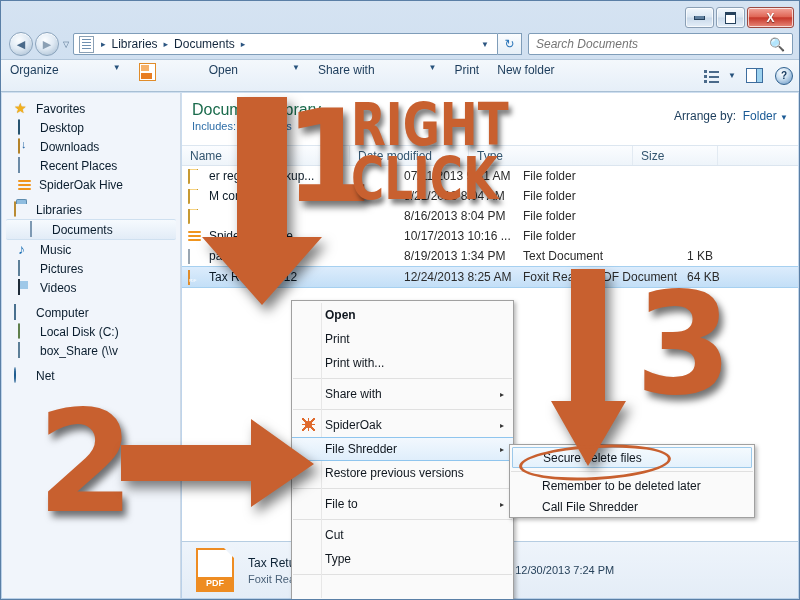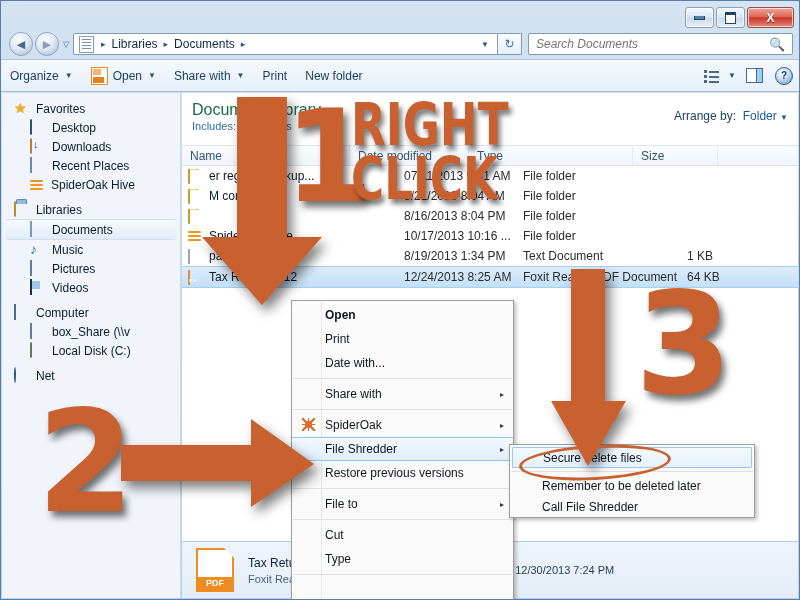--- a/index.html
+++ b/index.html
@@ -79,21 +79,21 @@
   }
   .search-gl{padding:0 6px;color:#3f6f9f;font-size:13px;}
 
   
   #toolbar{
     position:absolute;left:0;top:58px;width:800px;height:33px;
     background:linear-gradient(to bottom,#f4f8fc 0%,#e6eff8 100%);
     border-top:1px solid #b3c7db;border-bottom:1px solid #a8bfd4;
     display:flex;align-items:center;box-sizing:border-box;
   }
-  .tb-item{display:flex;align-items:center;height:25px;padding:0 9px;color:#1c3c5b;font-size:12px;cursor:default;}
+  .tb-item{display:flex;height:25px;padding:0 9px;color:#1c3c5b;font-size:12px;cursor:default;gap:48px;}
   .tb-caret{font-size:8px;margin-left:6px;color:#27527c;}
   .pdf-mini{
     width:15px;height:16px;background:#fff;border:1px solid #e08c2a;margin-right:5px;position:relative;flex:none;
   }
   .pdf-mini::after{content:"";position:absolute;left:1px;bottom:1px;right:3px;height:6px;background:#e87d22;}
   .pdf-mini::before{content:"";position:absolute;left:1px;top:1px;width:8px;height:6px;background:#f6b26b;}
   .tb-right{margin-left:auto;display:flex;align-items:center;padding-right:8px;gap:2px;}
   .view-ico{width:16px;height:14px;position:relative;}
   .view-ico i{position:absolute;display:block;background:#4a6a8a;}
   .pane-ico{
@@ -109,21 +109,21 @@
 
   
   #navpane{
     position:absolute;left:1px;top:92px;width:179px;bottom:1px;
     background:#f1f5fb;border-right:1px solid #cdd9e6;
     box-sizing:border-box;overflow:hidden;
   }
   .nav-group{margin-top:6px;}
   .nav-row{display:flex;align-items:center;height:19px;padding-left:14px;color:#0a1d2e;font-size:12px;white-space:nowrap;}
   .nav-row.head{font-weight:normal;padding-left:12px;color:#0a1d2e;}
-  .nav-row.child{padding-left:28px;}
+  .nav-row.child{padding-left:16px;}
   .nav-row.sel{
     background:linear-gradient(to bottom,#f6fafe,#e2ecf7);
     border-top:1px solid #cfe0f0;border-bottom:1px solid #cfe0f0;
     margin-left:4px;margin-right:4px;border-radius:2px;padding-left:24px;
   }
   .nico{width:16px;height:16px;margin-right:6px;flex:none;position:relative;}
   .ic-star{color:#f2b01e;font-size:14px;line-height:14px;text-shadow:0 0 1px #c4860d;}
   .ic-monitor{width:15px;height:12px;background:linear-gradient(to bottom,#7fb8e4,#2d6ea8);border:1px solid #27536f;border-radius:1px;margin-top:2px;}
   .ic-dl{width:12px;height:14px;background:linear-gradient(to bottom,#f3cf7a,#e2ab3c);border:1px solid #b4832a;border-radius:1px;position:relative;}
   .ic-dl::after{content:"\2193";position:absolute;left:2px;top:-1px;color:#1c5fa0;font-size:11px;font-weight:bold;}
@@ -390,26 +390,26 @@
         <span>Videos</span>
       </div>
     </div>
 
     <div class="nav-group">
       <div class="nav-row head">
         <span class="nico"><span class="ic-comp"></span></span>
         <span>Computer</span>
       </div>
       <div class="nav-row child">
+        <span class="nico"><span class="ic-disk"></span></span>
+        <span>Local Disk (C:)</span>
+      </div>
+      <div class="nav-row child">
         <span class="nico"><span class="ic-net2"></span></span>
         <span>box_Share (\\v</span>
-      </div>
-      <div class="nav-row child">
-        <span class="nico"><span class="ic-disk"></span></span>
-        <span>Local Disk (C:)</span>
       </div>
     </div>
 
     <div class="nav-group">
       <div class="nav-row head">
         <span class="nico"><span class="ic-globe"></span></span>
         <span>Net</span>
       </div>
     </div>
   </div>
@@ -518,21 +518,21 @@
   <div class="ctxmenu" id="ctx-main">
     <div class="vline"></div>
 
     <div class="mi bold">
       <span>Open</span>
     </div>
     <div class="mi">
       <span>Print</span>
     </div>
     <div class="mi">
-      <span>Date with...</span>
+      <span>Print with...</span>
     </div>
     <div class="sep"></div>
     <div class="mi">
       <span>Share with</span>
       <span class="submark">▸</span>
     </div>
     <div class="sep"></div>
     <div class="mi">
       <span class="miico ic-spider"></span>
       <span>SpiderOak</span>

